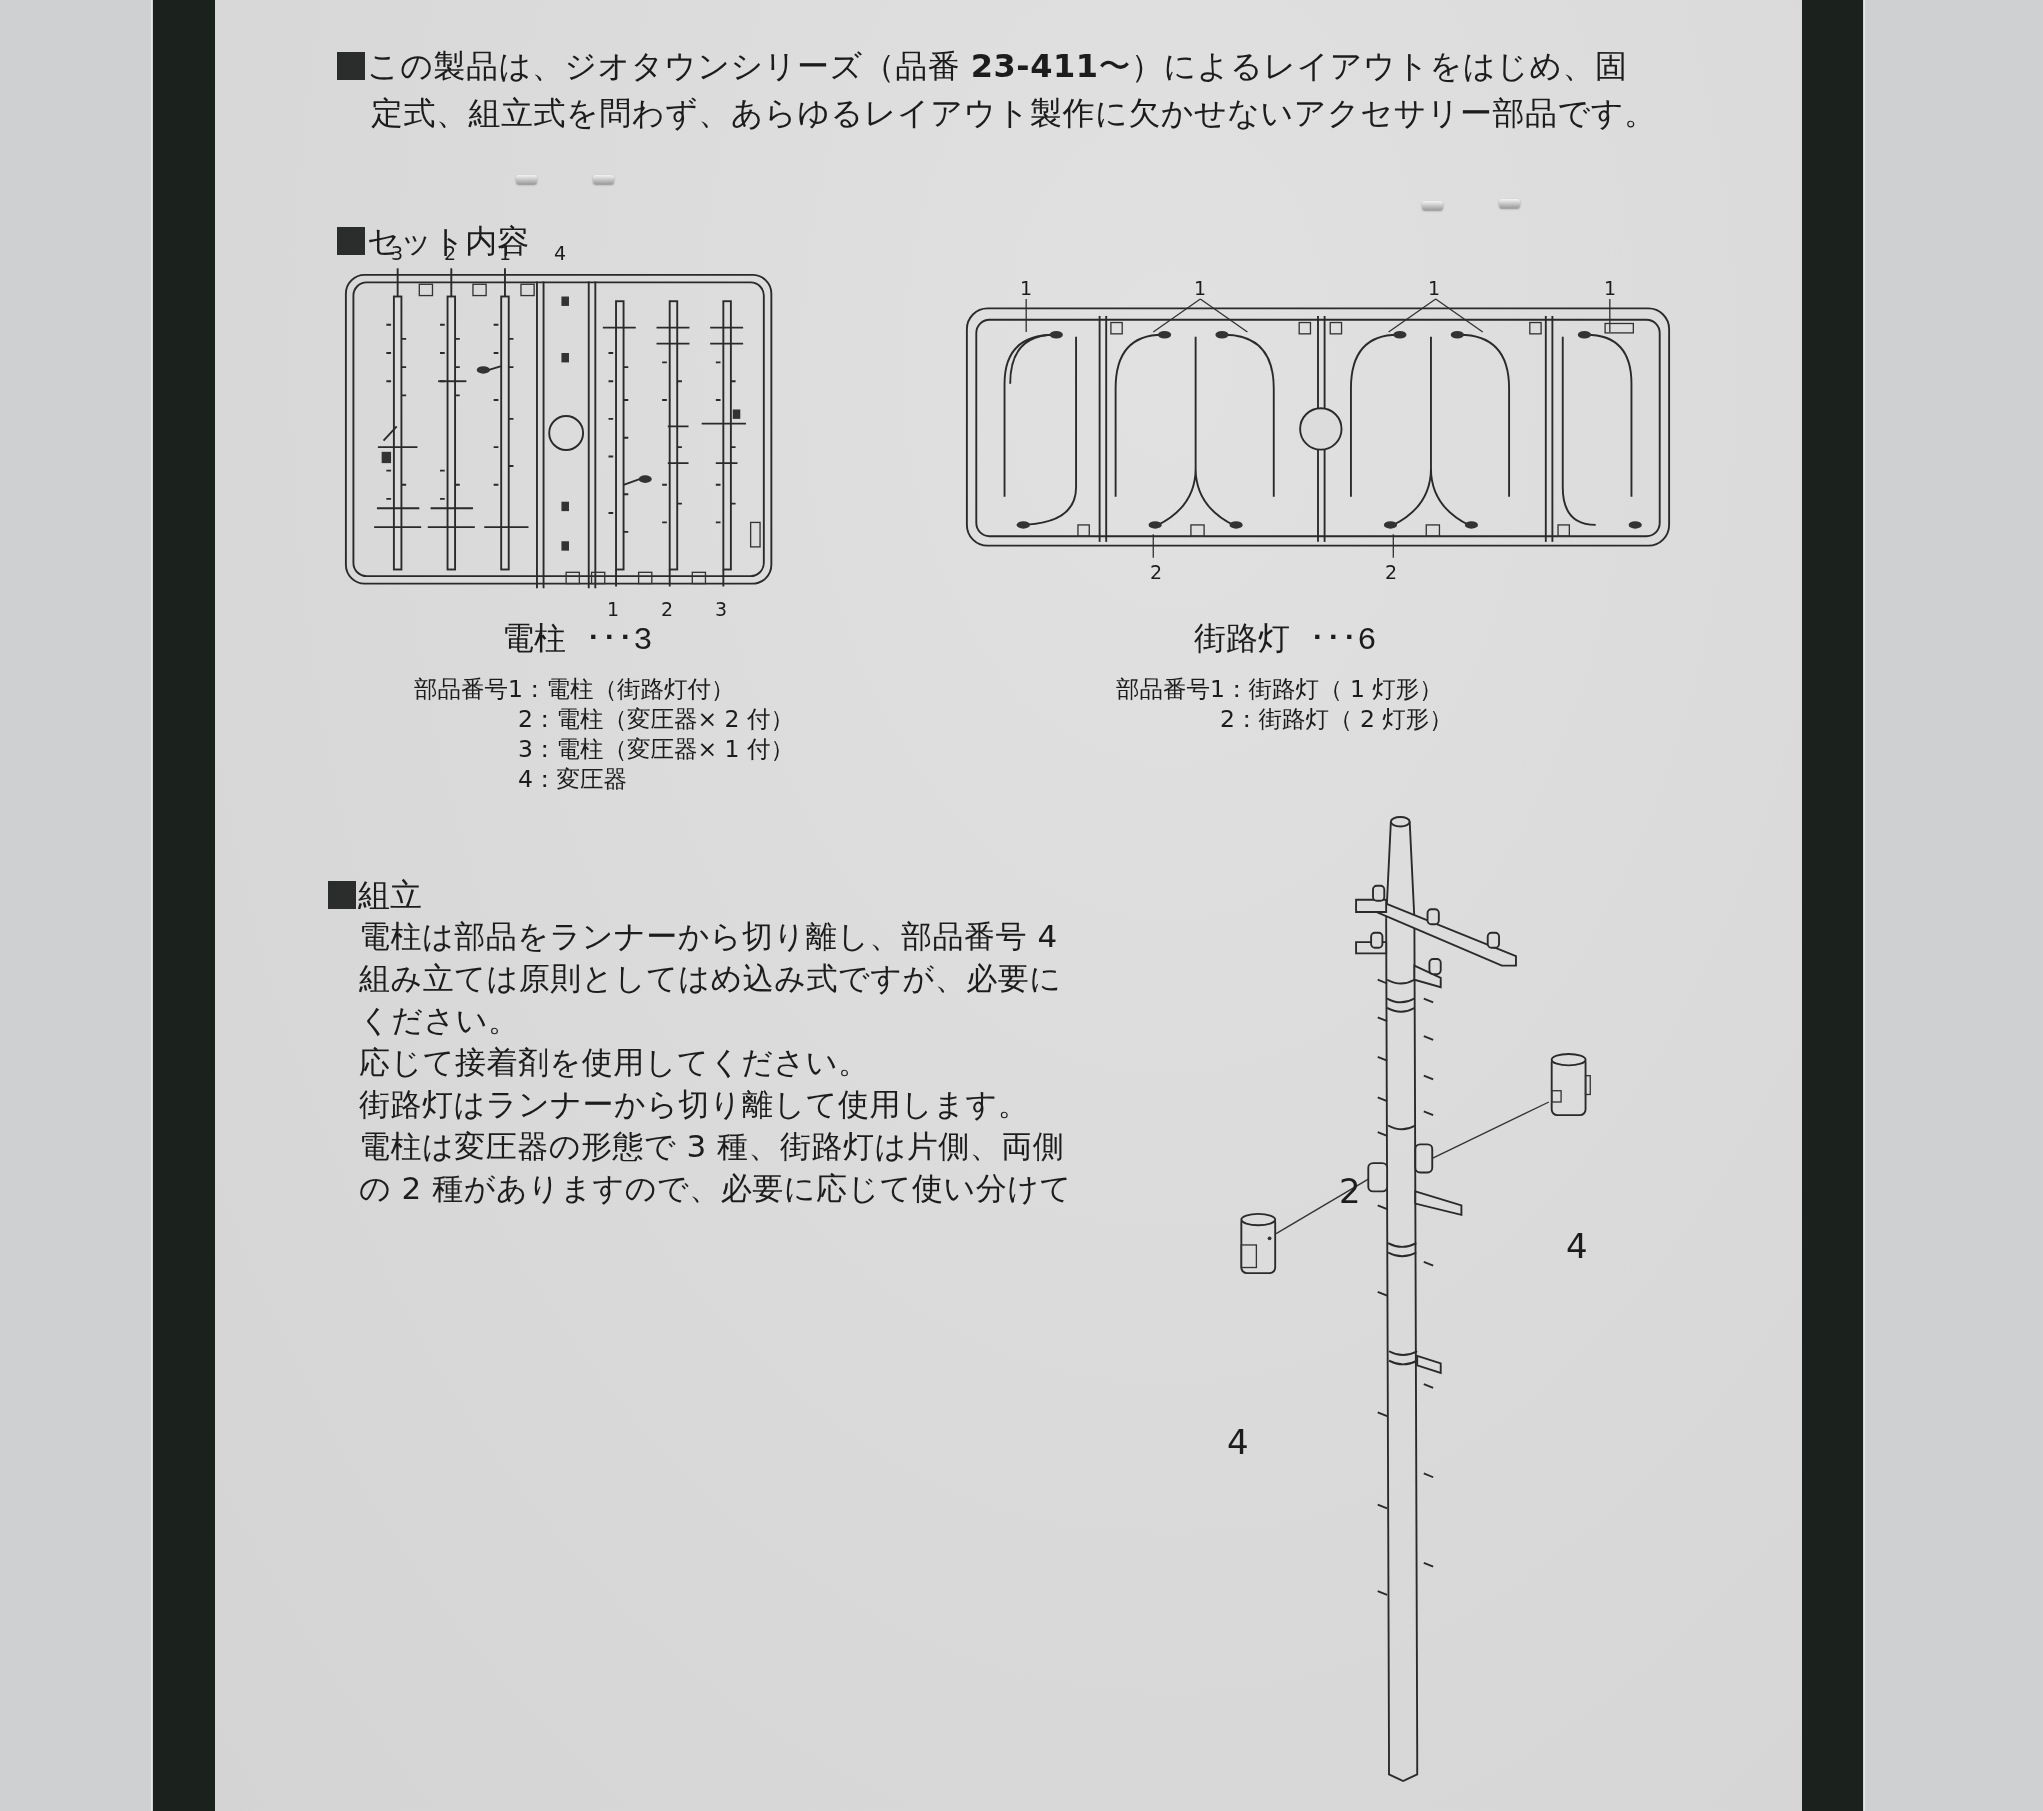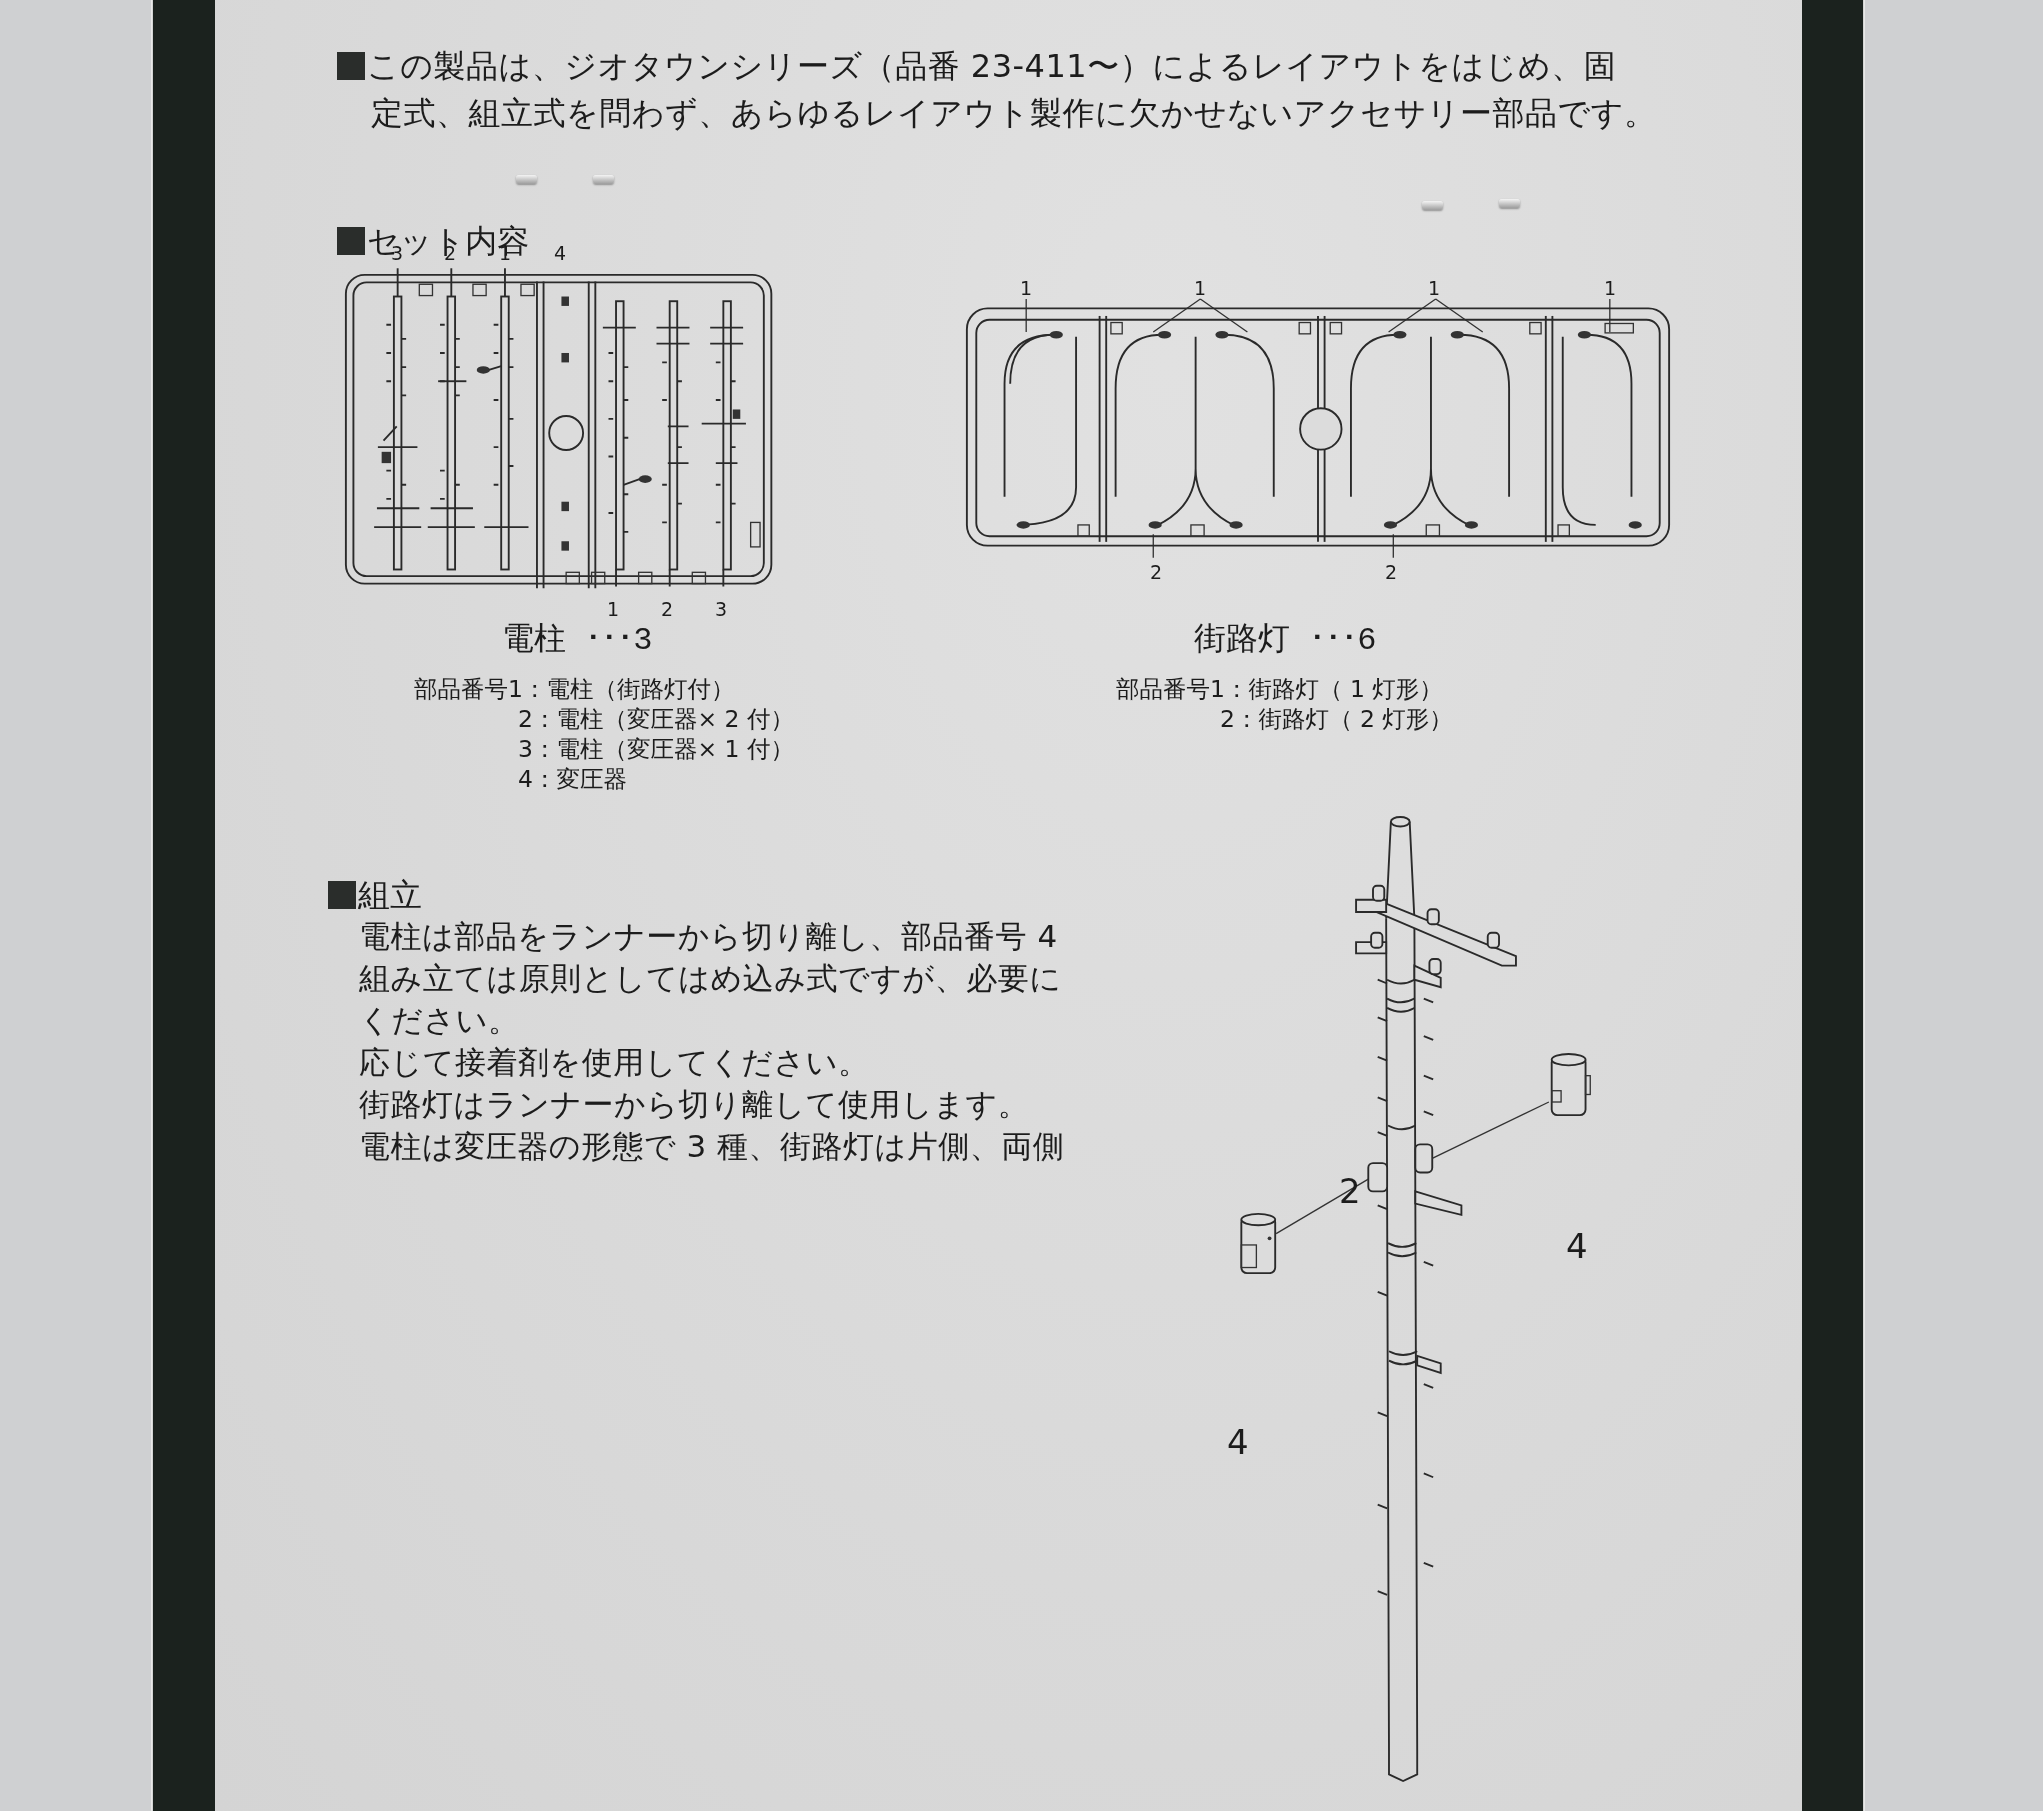--- a/index.html
+++ b/index.html
@@ -13,21 +13,21 @@
   .strip.left { left:151px; width:64px; box-shadow: 1.9px 0 0 #e8e8e8 inset; }
   .strip.right { left:1801px; width:64px; box-shadow: -1.9px 0 0 #e8e8e8 inset; }
   .paper {
     position:absolute; left:215px; top:0; width:1587px; height:1812px;
     background:#dcdcdc;
     background-image: radial-gradient(ellipse at 60% 20%, #e1e1e1 0%, #d9d9d9 60%, #d4d4d4 100%);
   }
   .abs { position:absolute; white-space:nowrap; }
   .sq { display:inline-block; width:28px; height:28px; background:#2a2d2b; vertical-align:-2.8px; margin-right:1.9px; }
   .intro { font-size:32px; line-height:47px; letter-spacing:0.5px; }
-  .intro b { font-weight:normal; }
+  .intro b { font-weight:bold; }
   .h2 { font-size:32px; }
   .caption { font-size:32px;font-family:Liberation Mono, monospace; }
   .plist { font-size:23.5px; line-height:30px; }
   .body-text { font-size:31px; line-height:42px; letter-spacing:0.5px; }
   .callout { font-size:19px; }
   .diag-label { font-size:34px; }
   .staple {
     position:absolute; width:21px; height:9.4px; border-radius:2.8px;
     background:linear-gradient(#f4f4f4,#9d9d9d); box-shadow:0 0.9px 1.9px rgba(0,0,0,.35);
   }
@@ -207,20 +207,21 @@
   <span class="sq"></span><span>組立</span>
 </div>
 
 <div class="abs body-text" style="left:359px;top:915px">
   <div>電柱は部品をランナーから切り離し、部品番号 4</div>
   <div>組み立ては原則としてはめ込み式ですが、必要に</div>
   <div>ください。</div>
   <div>応じて接着剤を使用してください。</div>
   <div>街路灯はランナーから切り離して使用します。</div>
   <div>電柱は変圧器の形態で 3 種、街路灯は片側、両側</div>
+  <div>の 2 種がありますので、必要に応じて使い分けて</div>
 </div>
 
 <svg style="left:1215px;top:810px" width="395" height="979" viewBox="0 0 420 1040">
 
   <ellipse class="fillw" cx="197" cy="12" rx="10" ry="5"></ellipse>
   <path class="ln" d="M187 12 L182 115 M207 12 L212 115"></path>
 
   <path class="ln" d="M182 115 L185 1000 M212 115 L215 1000"></path>
   <path class="ln" d="M185 1000 L185 1025 L200 1032 L215 1025 L215 1000"></path>
 

